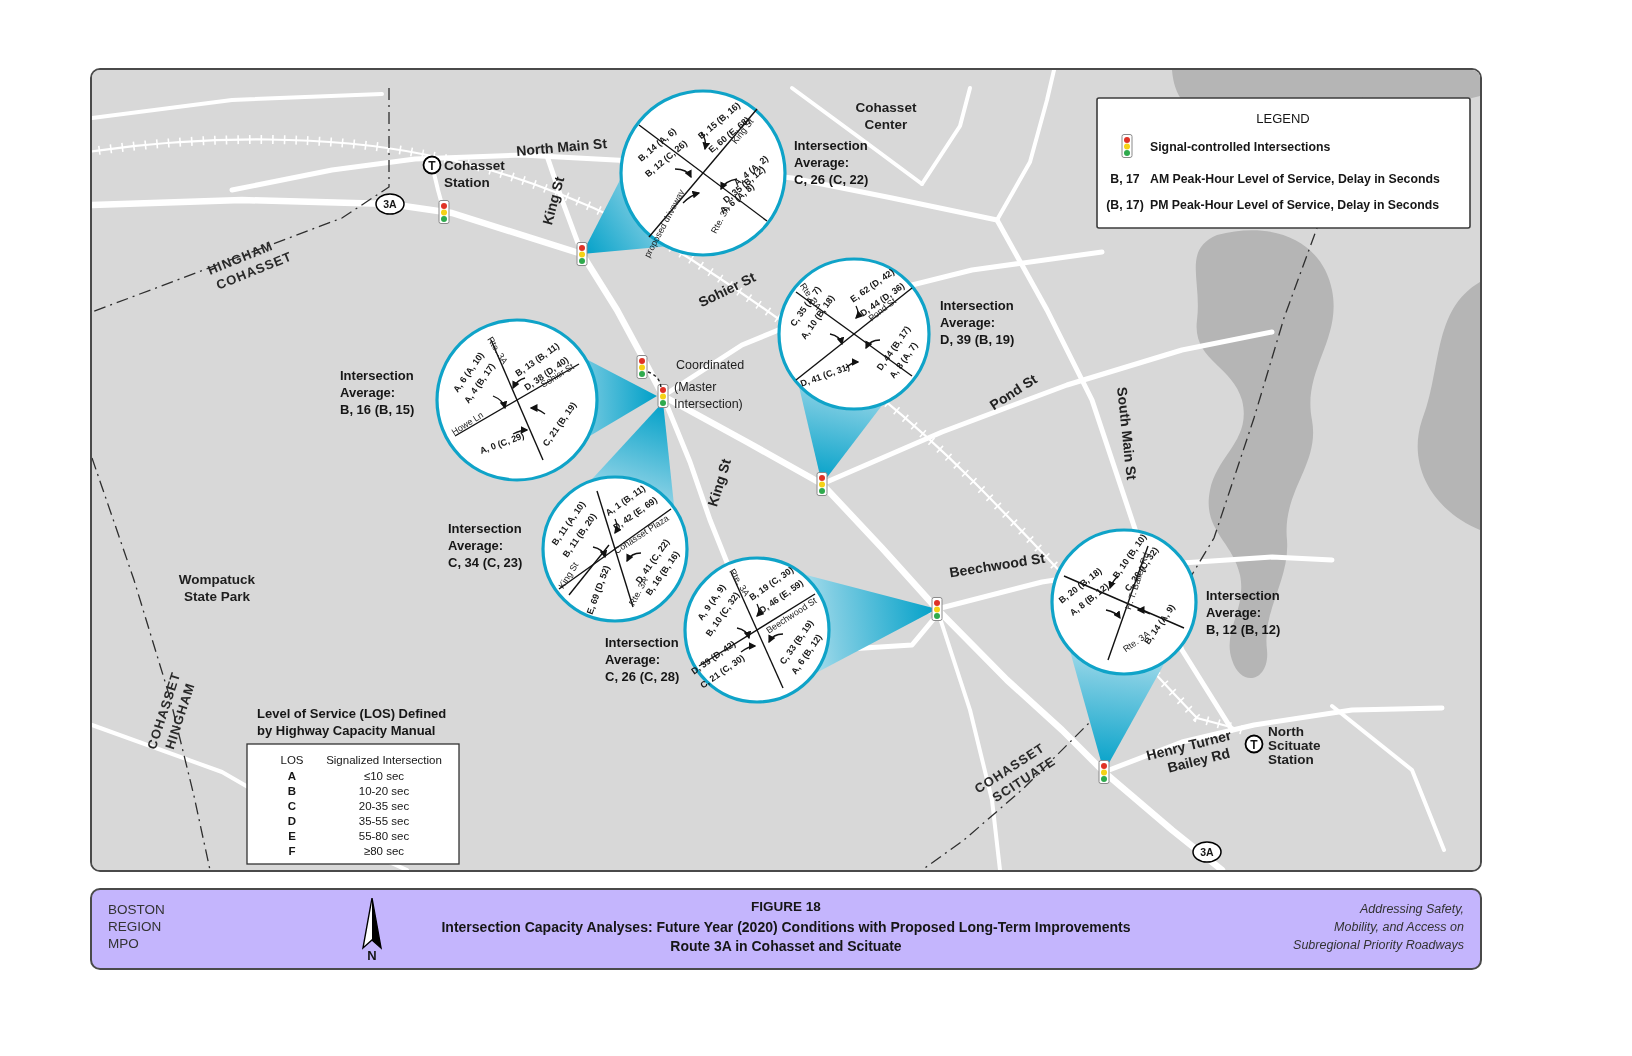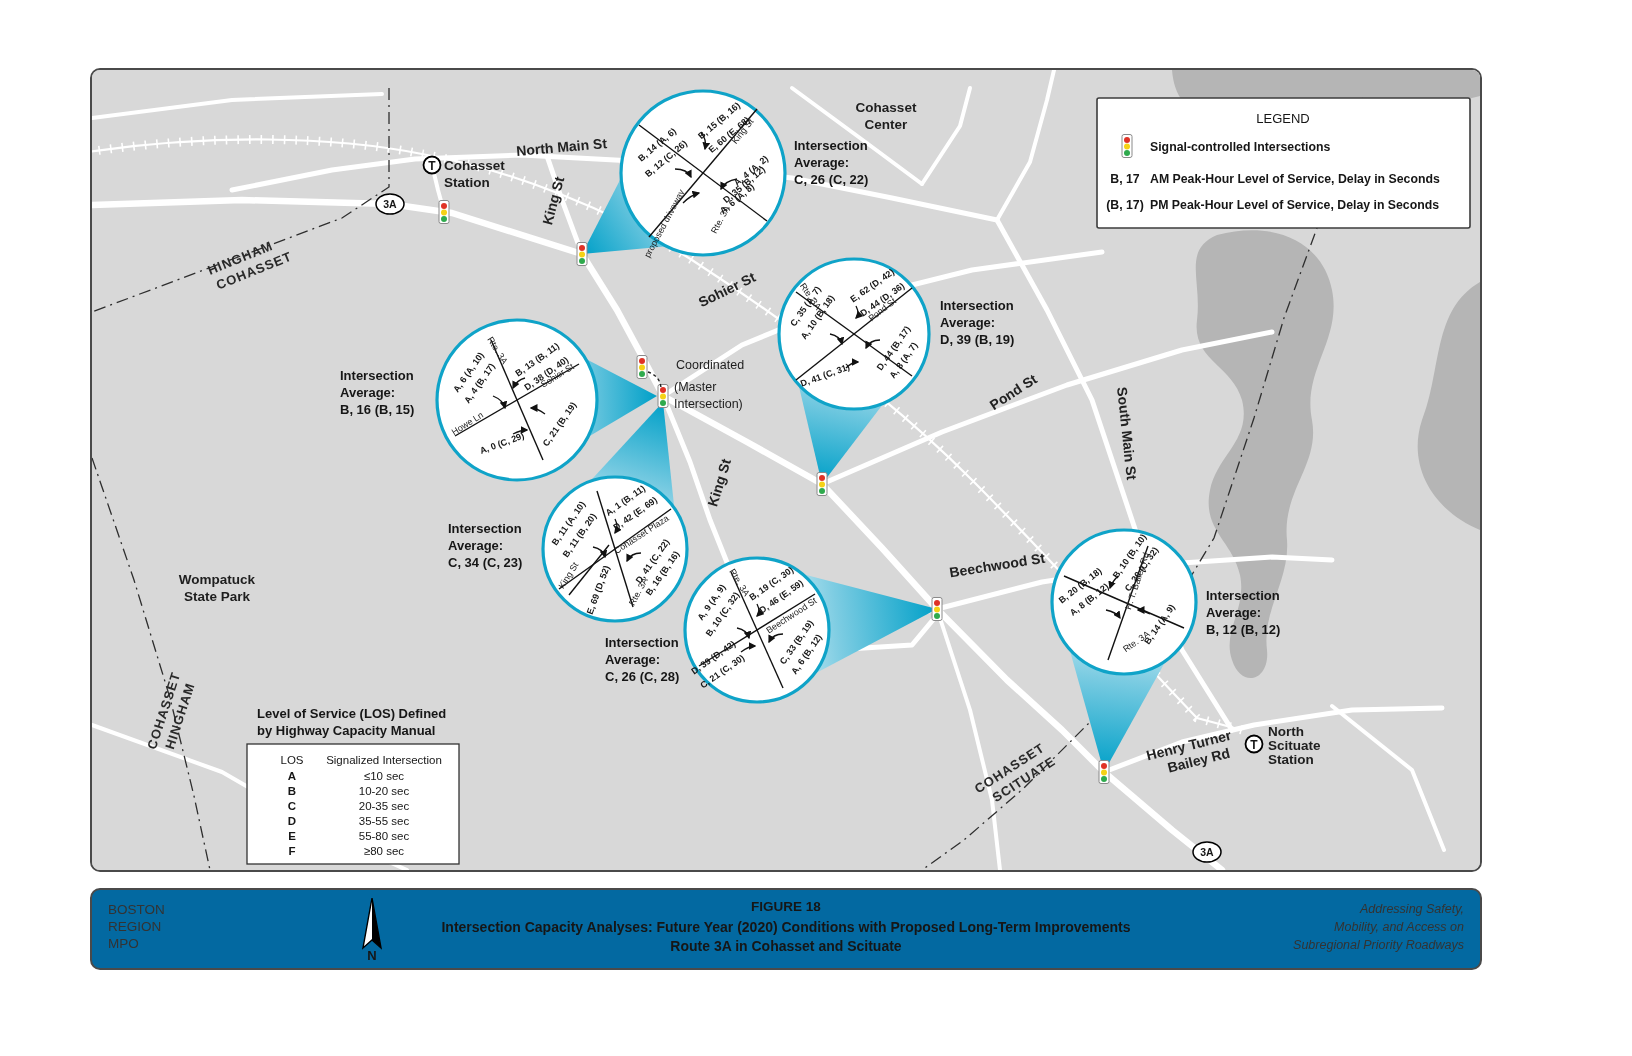--- a/index.html
+++ b/index.html
@@ -1,17 +1,17 @@
 <!DOCTYPE html>
 <html><head>
 <meta charset="utf-8">
 <style>
   html,body { margin:0; padding:0; background:#fff; }
   body { width:1632px; height:1056px; position:relative; font-family:"Liberation Sans",sans-serif; }
-  .panel { position:absolute; border:2px solid #4a4a4a; border-radius:10px; background:#0369a1; overflow:hidden; }
+  .panel { position:absolute; border:2px solid #4a4a4a; border-radius:10px; background:#c4b5fd; overflow:hidden; }
   #map-panel { left:90px; top:68px; width:1388px; height:800px; background:#d8d8d8; }
   #footer-panel { left:90px; top:888px; width:1388px; height:78px; }
   svg text { font-family:"Liberation Sans",sans-serif; fill:#161616; }
   .road { stroke:#ffffff; fill:none; stroke-linecap:round; stroke-linejoin:round; }
   .rail-tick { stroke:#ffffff; fill:none; stroke-width:9; stroke-dasharray:1.6 10; }
   .rail-line { stroke:#ffffff; fill:none; stroke-width:2.2; }
   .bnd { stroke:#2e2e2e; fill:none; stroke-width:1.3; stroke-dasharray:12 5 2 5; }
   .water { fill:#b5b5b5; }
   .callout-circle { fill:#ffffff; stroke:#0fa3c8; stroke-width:3.2; }
   .xline { stroke:#111; stroke-width:1.4; fill:none; }

